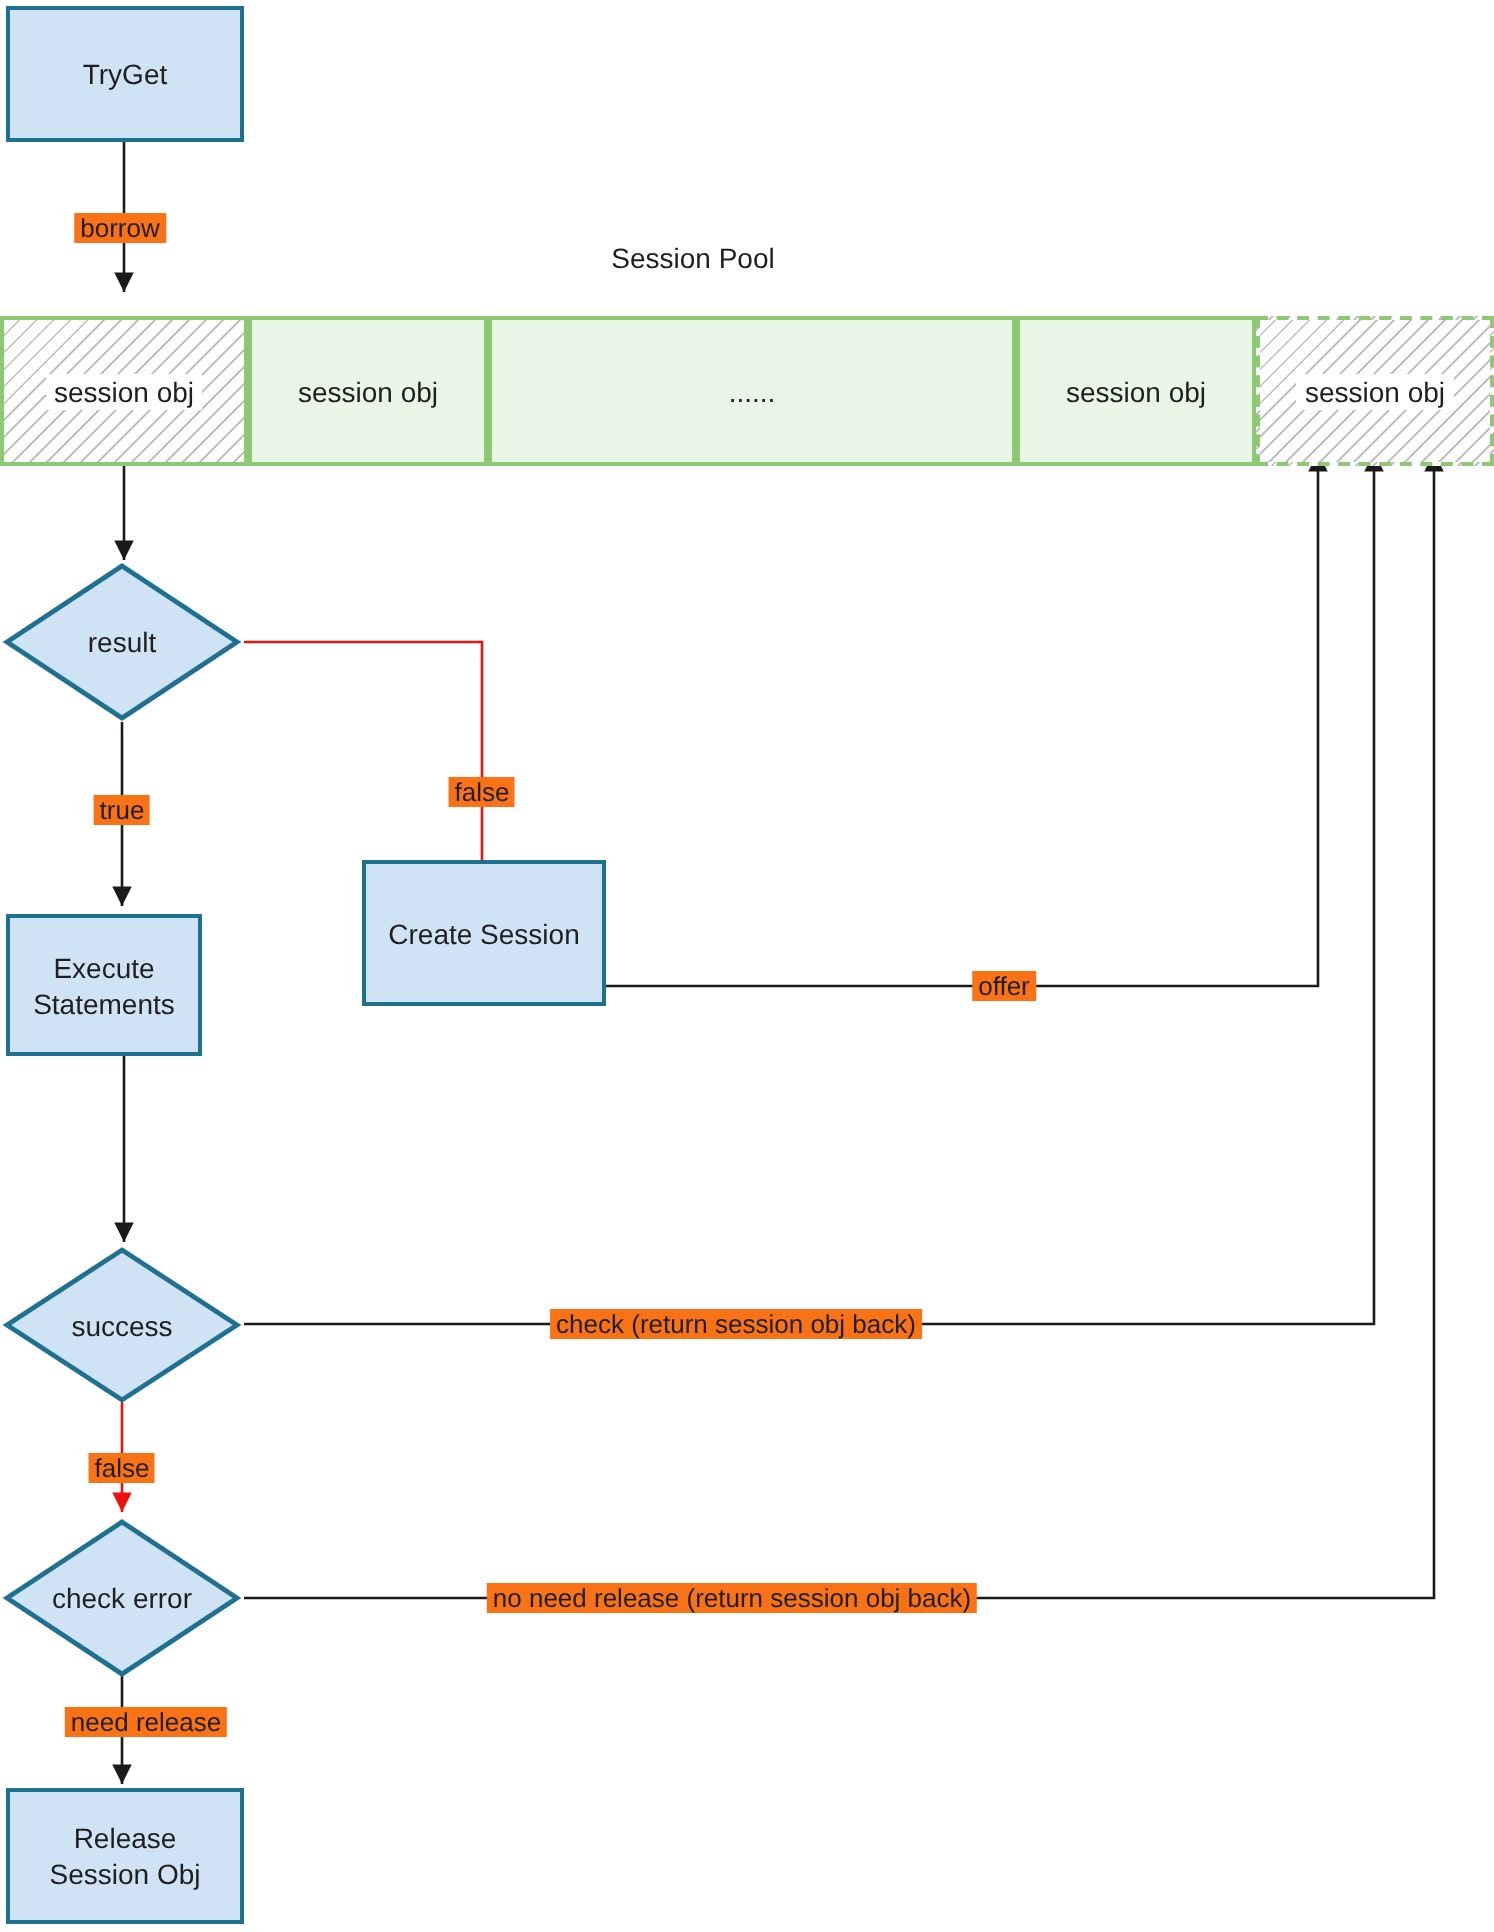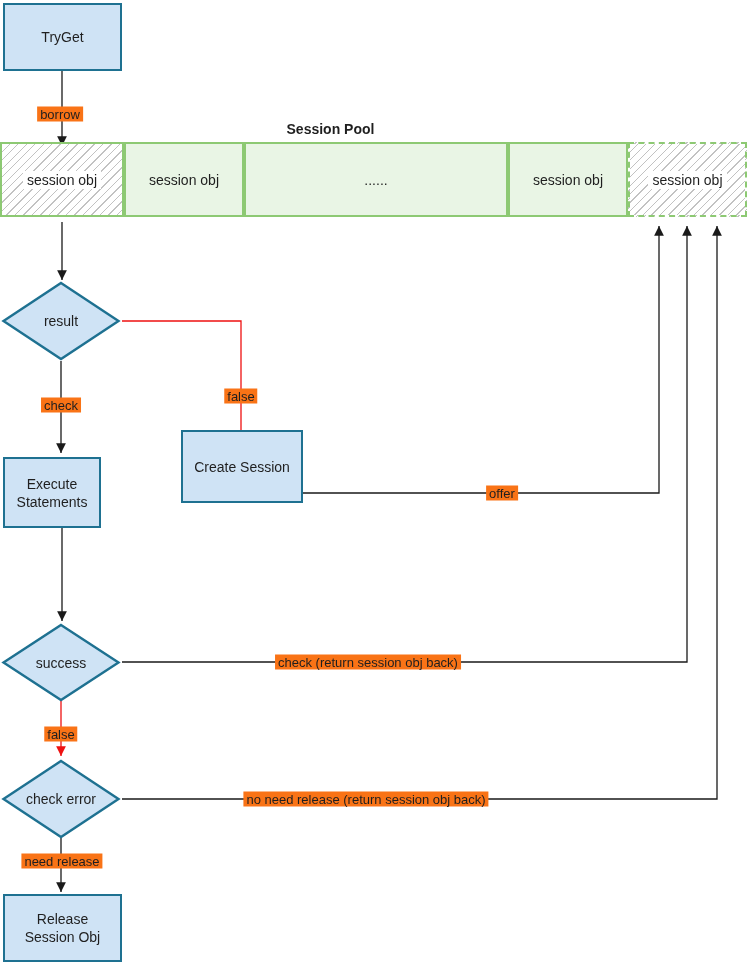--- a/index.html
+++ b/index.html
@@ -28,23 +28,23 @@
         display:flex;align-items:center;justify-content:center;text-align:center;
         font-size:14px;line-height:18px;padding:2px 8px}
 
   
   .diamond{position:absolute;display:flex;align-items:center;justify-content:center}
   .diamond svg{position:absolute;left:0;top:0;width:100%;height:100%}
   .diamond polygon{fill:var(--node-fill);stroke:var(--node-border);stroke-width:2.4}
   .diamond .lbl{position:relative;font-size:14px}
 
   
-  .pool{position:absolute;left:0;top:142px;width:747px;height:75px}
-  .pool-title{position:absolute;left:248px;top:121px;width:165px;text-align:center;
-              font-weight:bold;font-size:14px}
+  .pool{position:absolute;left:0;top:158px;width:747px;height:75px}
+  .pool-title{position:absolute;left:264px;top:121px;width:165px;text-align:center;
+              font-weight:normal;font-size:14px}
   .cell{position:absolute;top:0;height:75px;border:2px solid var(--pool-border);
         background:var(--pool-fill);display:flex;align-items:center;justify-content:center;
         font-size:14px}
   .cell.hatched{background:#fff;
         background-image:repeating-linear-gradient(135deg,transparent 0 5px,#c2c2c2 5px 6px)}
   .cell.hatched .cell-lbl{background:#fff;padding:1px 4px}
   .cell.dashed{border-style:dashed}
 
   
   .elabel{position:absolute;transform:translate(-50%,-50%);background:#f97316;
@@ -113,21 +113,21 @@
     <span class="lbl">success</span>
   </div>
   <div class="diamond" style="left:1px;top:759px;width:120px;height:80px">
     <svg viewBox="0 0 120 80" preserveAspectRatio="none">
       <polygon points="60,2 117.5,40 60,78 2.5,40"></polygon>
     </svg>
     <span class="lbl">check error</span>
   </div>
 
   <div class="elabel" style="left:60px;top:114px">borrow</div>
-  <div class="elabel" style="left:61px;top:405px">check</div>
+  <div class="elabel" style="left:61px;top:405px">true</div>
   <div class="elabel" style="left:241px;top:396px">false</div>
   <div class="elabel" style="left:502px;top:493px">offer</div>
   <div class="elabel" style="left:368px;top:662px">check (return session obj back)</div>
   <div class="elabel" style="left:61px;top:734px">false</div>
   <div class="elabel" style="left:366px;top:799px">no need release (return session obj back)</div>
-  <div class="elabel" style="left:62px;top:861px">need release</div>
+  <div class="elabel" style="left:73px;top:861px">need release</div>
 
 </div>
 
 </body></html>

